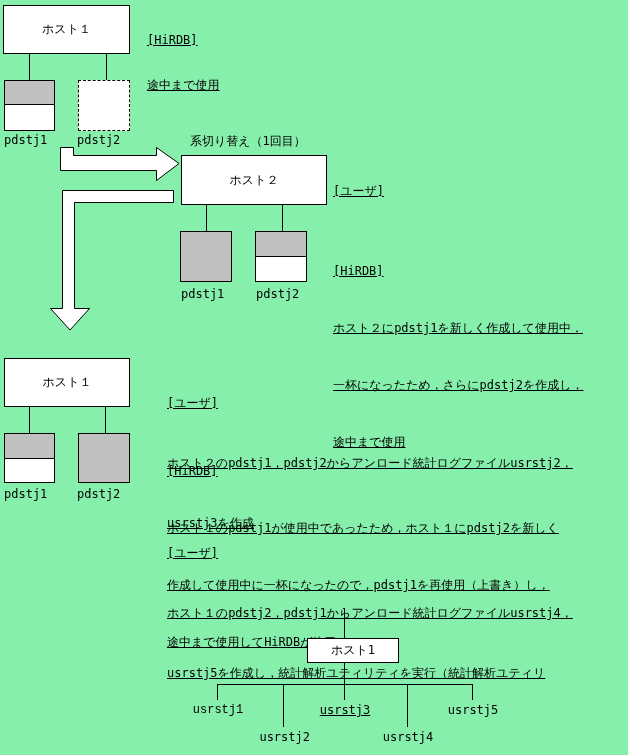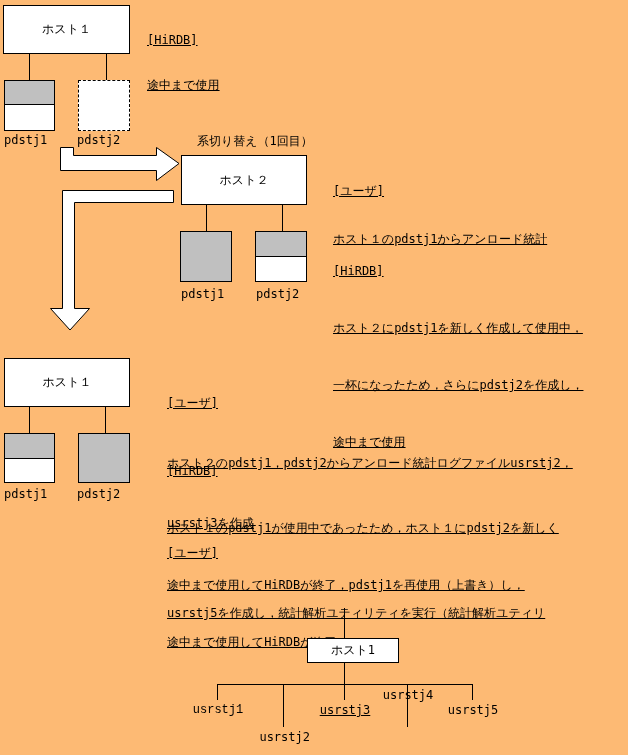--- a/index.html
+++ b/index.html
@@ -1,17 +1,17 @@
 <!DOCTYPE html>
 <html><head>
 <meta charset="utf-8">
 <style>
   html,body { margin:0; padding:0; background:#fff; }
   #canvas {
-    position:relative; width:628px; height:755px; background:#fdba74;
+    position:relative; width:628px; height:755px; background:#86efac;
     font-family:"DejaVu Sans Mono", monospace; font-size:12px; color:#000;
     overflow:hidden;
   }
   .abs { position:absolute; white-space:pre; }
   svg.overlay { position:absolute; left:0; top:0; pointer-events:none; }
   .hostbox {
     position:absolute; box-sizing:border-box; border:1px solid #000;
     background:#fff; display:flex; align-items:center; justify-content:center;
   }
   .filebox { position:absolute; box-sizing:border-box; border:1px solid #000; background:#fff; }
@@ -65,35 +65,34 @@
   </div>
   <div class="filebox dashed" style="left:78px; top:80px; width:52px; height:51px;"></div>
   <div class="filelabel" style="left:4px; top:133px;">pdstj1</div>
   <div class="filelabel" style="left:77px; top:133px;">pdstj2</div>
 
   <div class="note" style="left:147px; top:3px; line-height:15px;">
     <div>[HiRDB]</div>
     <div>途中まで使用</div>
   </div>
 
-  <div class="abs" style="left:197px; top:133px;">系切り替え（1回目）</div>
+  <div class="abs" style="left:190px; top:133px;">系切り替え（1回目）</div>
 
-  <div class="hostbox" style="left:181px; top:155px; width:126px; height:50px;">
+  <div class="hostbox" style="left:181px; top:155px; width:146px; height:50px;">
     <span>ホスト２</span>
   </div>
   <div class="filebox full" style="left:180px; top:231px; width:52px; height:51px;"></div>
   <div class="filebox" style="left:255px; top:231px; width:52px; height:51px;">
     <div class="usedband" style="height:25px;"></div>
   </div>
   <div class="filelabel" style="left:181px; top:287px;">pdstj1</div>
   <div class="filelabel" style="left:256px; top:287px;">pdstj2</div>
 
   <div class="note" style="left:333px; top:151px; line-height:16px;">
     <div>[ユーザ]</div>
-    <div>ホスト１のpdstj1からアンロード統計</div>
   </div>
   <div class="note" style="left:333px; top:224px; line-height:19px;">
     <div>[HiRDB]</div>
     <div>ホスト２にpdstj1を新しく作成して使用中，</div>
     <div>一杯になったため，さらにpdstj2を作成し，</div>
     <div>途中まで使用</div>
   </div>
 
 
   <div class="hostbox" style="left:4px; top:358px; width:126px; height:49px;">
@@ -107,32 +106,33 @@
   <div class="filelabel" style="left:77px; top:487px;">pdstj2</div>
 
   <div class="note" style="left:167px; top:353px; line-height:20px;">
     <div>[ユーザ]</div>
     <div>ホスト２のpdstj1，pdstj2からアンロード統計ログファイルusrstj2，</div>
     <div>usrstj3を作成</div>
   </div>
   <div class="note" style="left:167px; top:424px; line-height:19px;">
     <div>[HiRDB]</div>
     <div>ホスト１のpdstj1が使用中であったため，ホスト１にpdstj2を新しく</div>
-    <div>途中まで使用してHiRDBが終了，pdstj1を再使用（上書き）し，</div>
+    <div>作成して使用中に一杯になったので，pdstj1を再使用（上書き）し，</div>
     <div>途中まで使用してHiRDBが終了</div>
   </div>
 
   <div class="note" style="left:167px; top:503px; line-height:20px;">
     <div>[ユーザ]</div>
+    <div>ホスト１のpdstj2，pdstj1からアンロード統計ログファイルusrstj4，</div>
     <div>usrstj5を作成し，統計解析ユティリティを実行（統計解析ユティリ</div>
     
   </div>
 
   <div class="hostbox" style="left:307px; top:638px; width:92px; height:25px;">
     <span>ホスト1</span>
   </div>
   <div class="leaflabel" style="left:192px; top:703px;font-family:Liberation Mono, monospace;">usrstj1</div>
   <div class="leaflabel" style="left:258px; top:730px;text-align:right;">usrstj2</div>
   <div class="leaflabel" style="left:319px; top:703px;text-decoration:underline;">usrstj3</div>
-  <div class="leaflabel" style="left:382px; top:688px;">usrstj4</div>
+  <div class="leaflabel" style="left:382px; top:730px;">usrstj4</div>
   <div class="leaflabel" style="left:447px; top:703px;">usrstj5</div>
 
 </div>
 
 </body></html>

